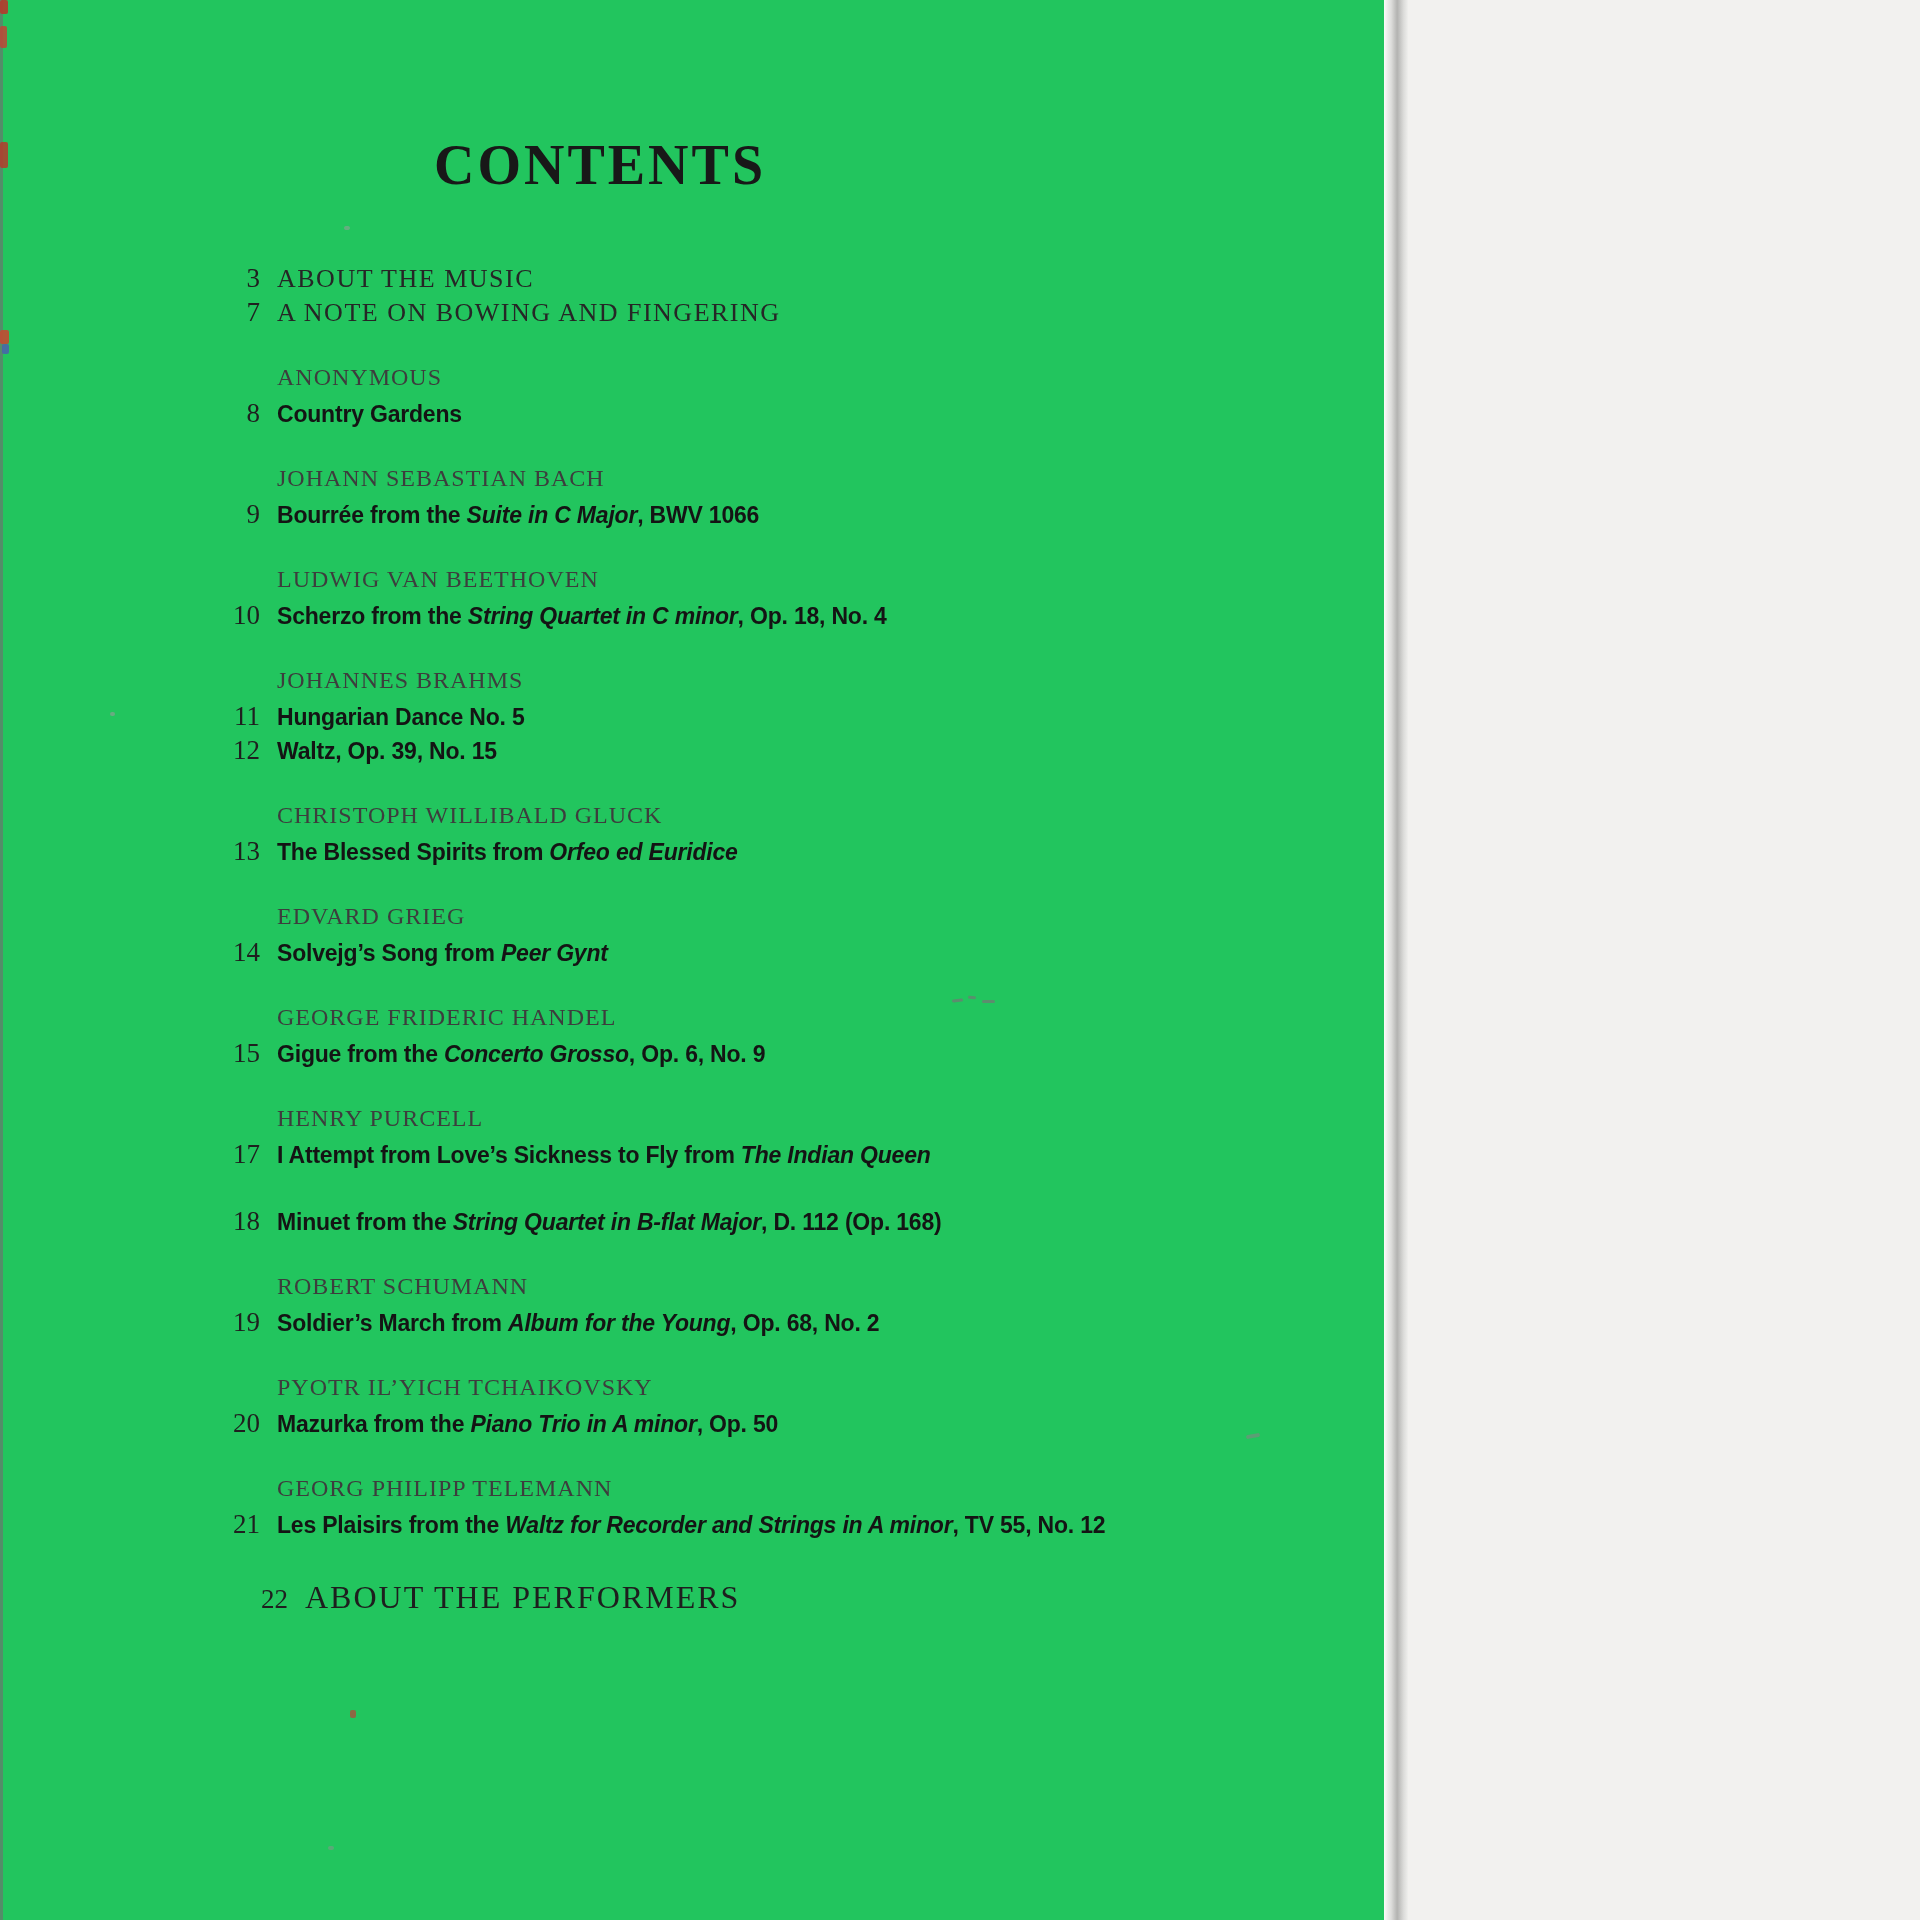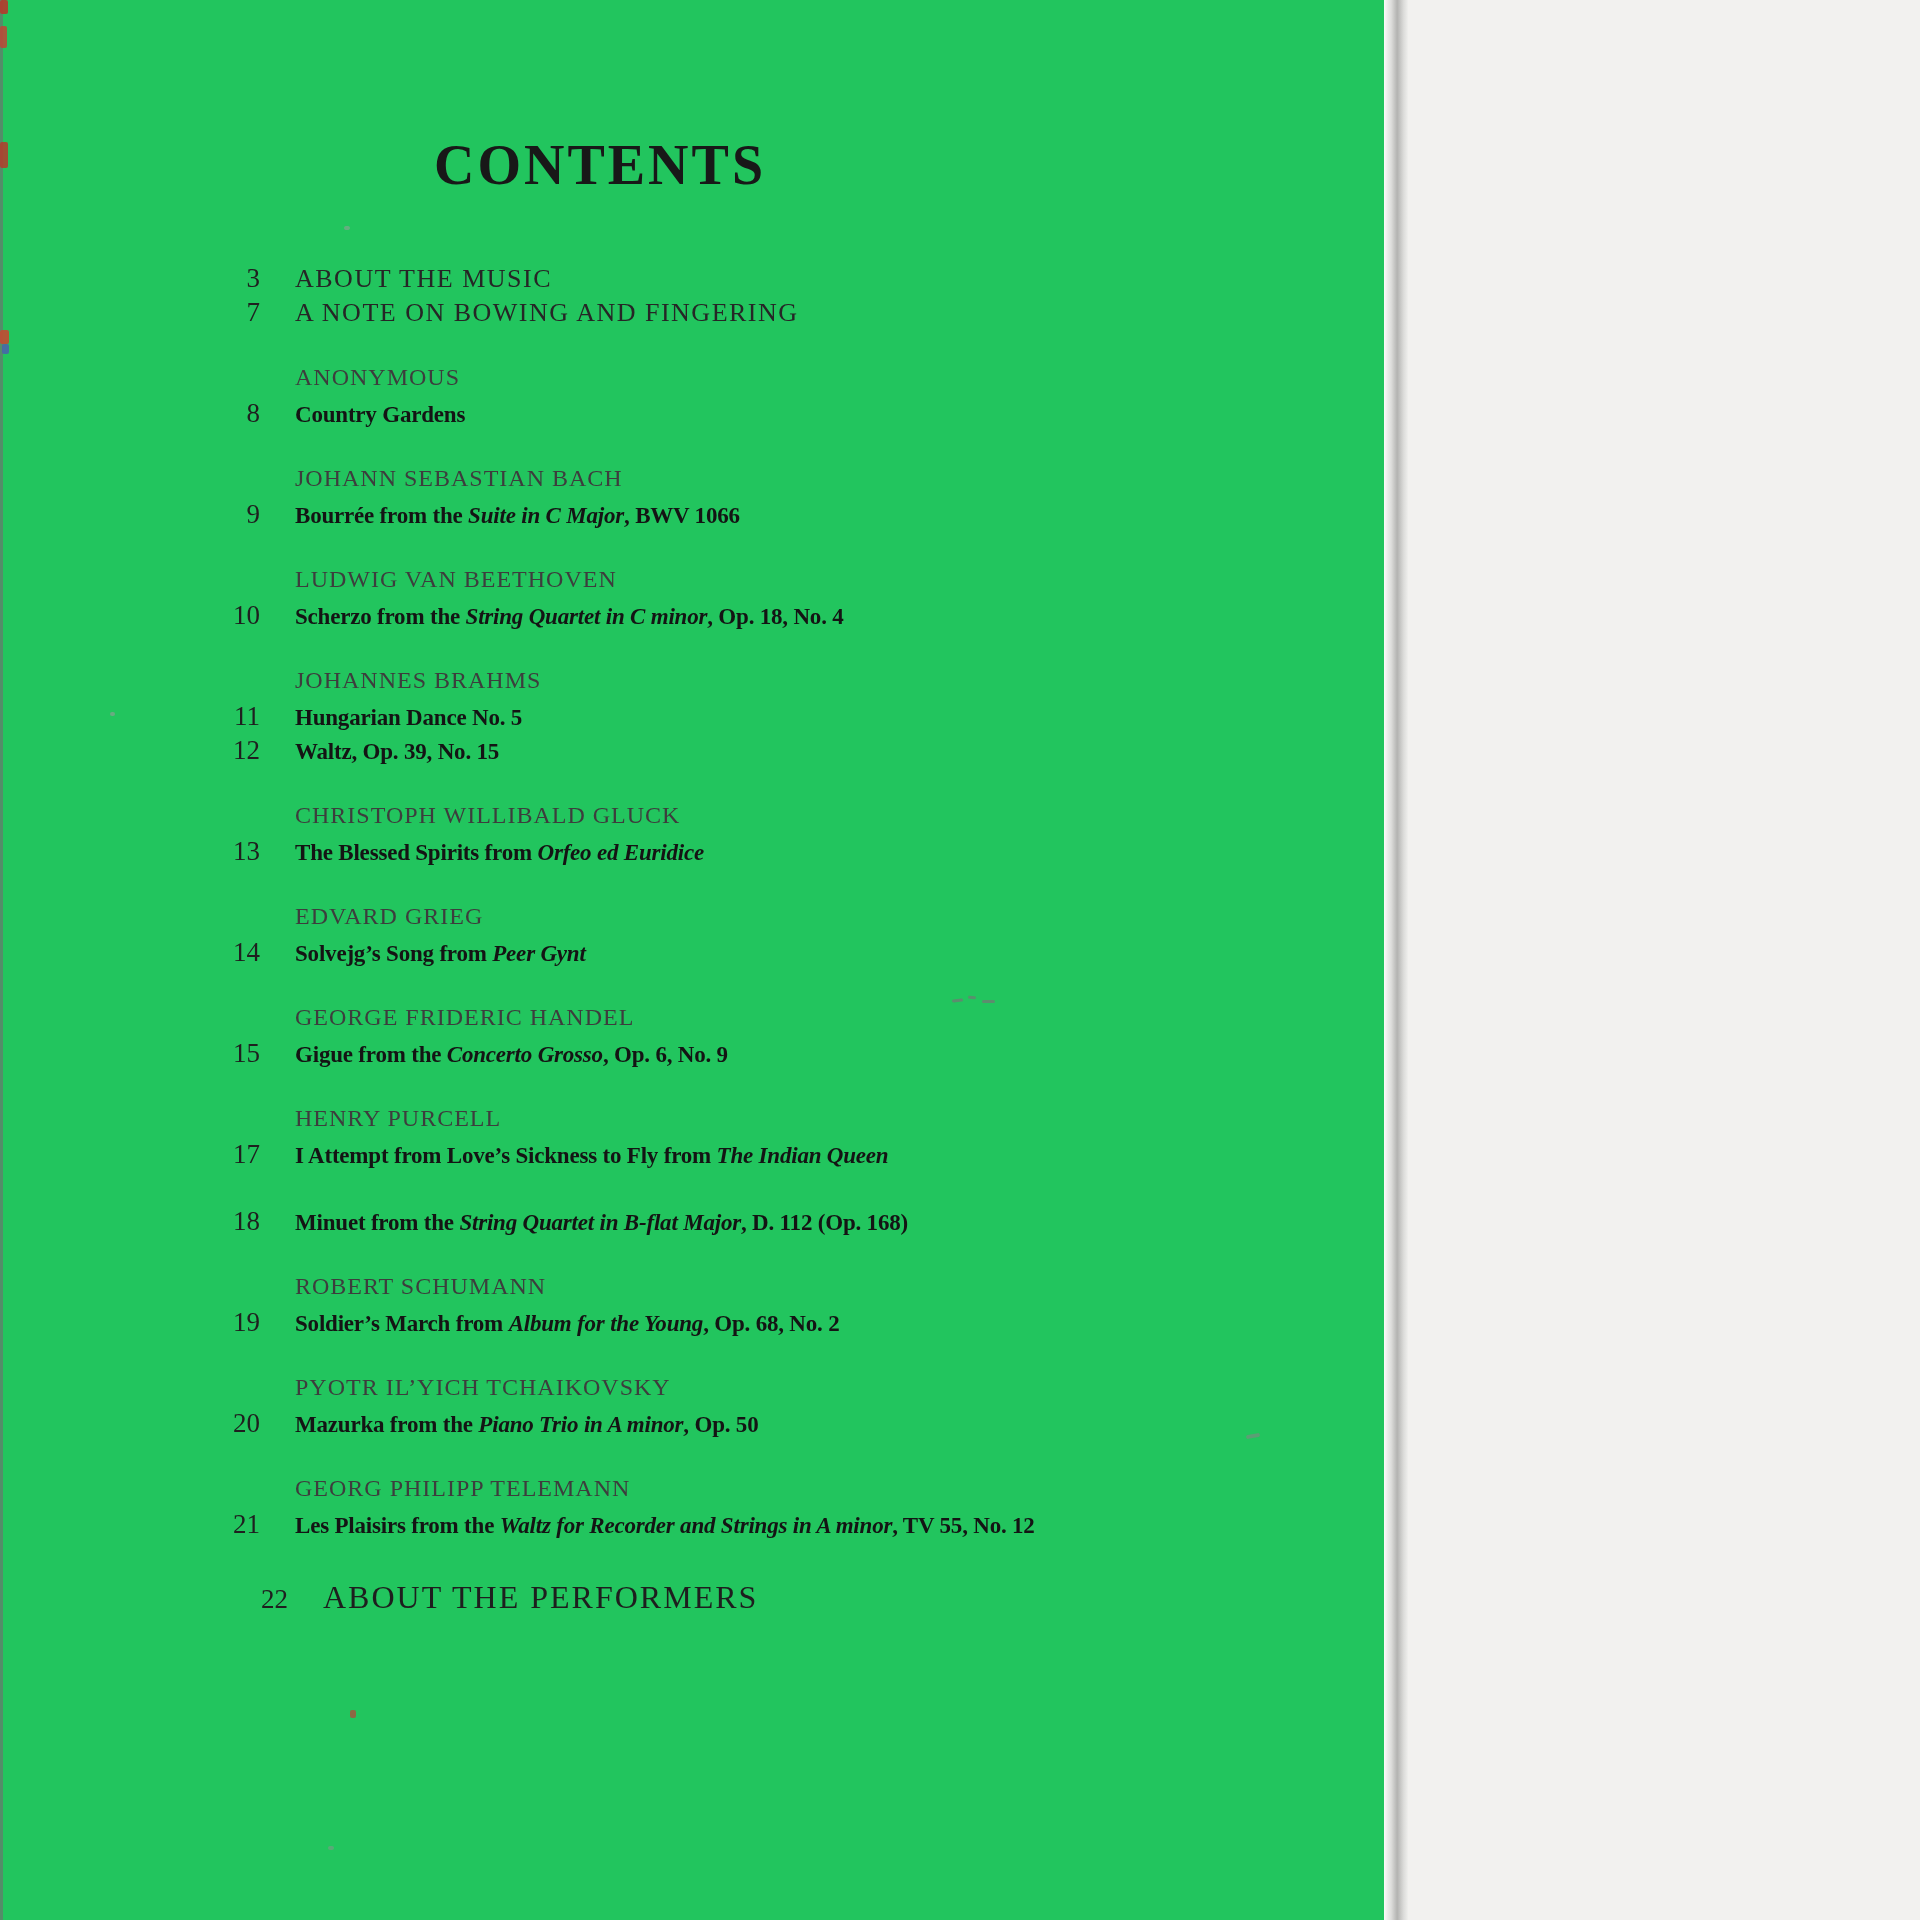--- a/index.html
+++ b/index.html
@@ -54,31 +54,31 @@
     letter-spacing:3px;
     color:#181818;
   }
   .toc { margin-top:70px; }
   .row { display:flex; align-items:baseline; height:34px; }
   .num {
     flex:0 0 260px; text-align:right;
     font-family:"Liberation Serif","DejaVu Serif",serif;
     font-size:27px; color:#1f1f1f;
   }
-  .matter-label, .composer, .entry { margin-left:35px; white-space:nowrap; }
+  .matter-label, .composer, .entry { margin-left:17px; white-space:nowrap; }
   .matter-label {
     font-family:"Liberation Serif","DejaVu Serif",serif;
     font-size:26px; letter-spacing:1.5px; color:#262626;
   }
   .composer {
     font-family:"Liberation Serif","DejaVu Serif",serif;
     font-size:24px; letter-spacing:1px; color:#3d3d3d;
   }
   .entry {
-    font-family:Liberation Serif, serif;
+    font-family:Liberation Sans, sans-serif;
     font-size:23px; font-weight:600; letter-spacing:-0.2px; color:#141414;
   }
   .entry .it { font-style:italic; }
   .group { margin-top:33px; }
   .back-list { margin-top:36px;padding-left:28px; }
   .back-list .row { height:38px; }
   .back-list .matter-label { font-size:32px; letter-spacing:2px; color:#1e1e1e; }
 </style>
 </head>
 <body>

